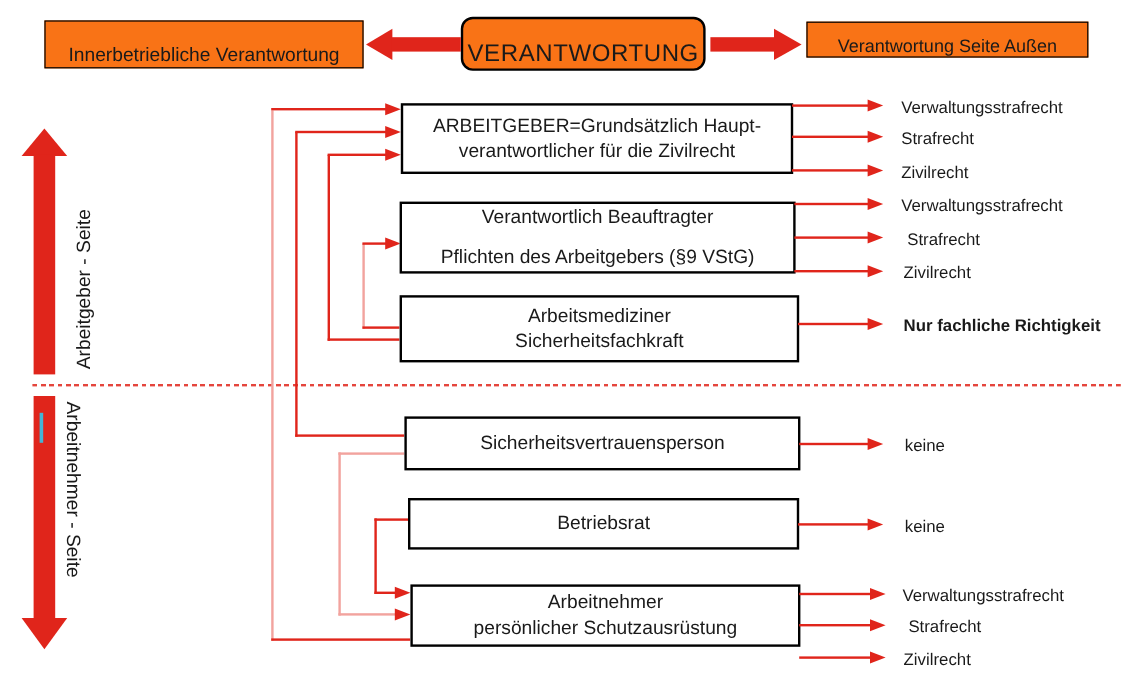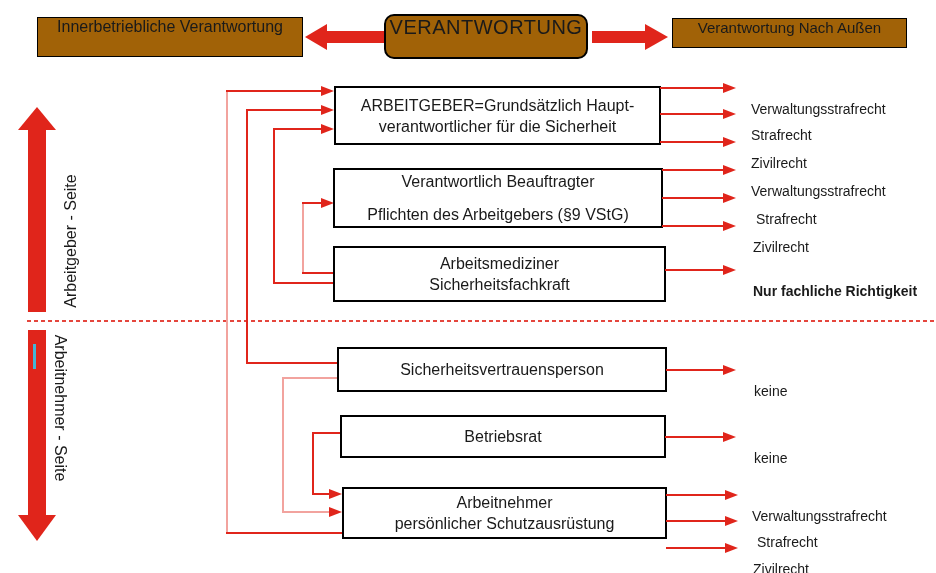--- a/index.html
+++ b/index.html
@@ -7,59 +7,59 @@
     --salmon:#f2a39e;
     --cyan:#44b5d6;
     --ink:#1a1a1a;
   }
   html,body{margin:0;padding:0;background:#fff;}
   #canvas{
     position:relative;width:936px;height:573px;background:#fff;overflow:hidden;
     font-family:"Liberation Sans","DejaVu Sans",sans-serif;color:var(--ink);
   }
   
-  .tbox{position:absolute;border:1.5px solid #000;background:#a16207;display:flex;align-items:flex-start;justify-content:center;text-align:center;box-sizing:border-box;}
+  .tbox{position:absolute;border:1.5px solid #000;background:#f97316;display:flex;align-items:flex-end;justify-content:center;text-align:center;box-sizing:border-box;}
   .node{position:absolute;border:2px solid #000;background:#fff;display:flex;flex-direction:column;align-items:center;justify-content:center;text-align:left;box-sizing:border-box;font-size:16px;line-height:21px;}
   
   .hline{position:absolute;height:2px;background:var(--red);}
   .vline{position:absolute;width:2px;background:var(--red);}
   .salmon{background:var(--salmon);}
   
   .ah{position:absolute;width:0;height:0;border-top:5px solid transparent;border-bottom:5px solid transparent;border-left:13px solid var(--red);}
   
   .thickbody{position:absolute;background:var(--red);}
   .tri{position:absolute;width:0;height:0;}
   .tri-left{border-top:13px solid transparent;border-bottom:13px solid transparent;border-right:22px solid var(--red);}
   .tri-right{border-top:13px solid transparent;border-bottom:13px solid transparent;border-left:23px solid var(--red);}
   .tri-up{border-left:19px solid transparent;border-right:19px solid transparent;border-bottom:23px solid var(--red);}
   .tri-down{border-left:19px solid transparent;border-right:19px solid transparent;border-top:26px solid var(--red);}
   
   .side-label{position:absolute;white-space:nowrap;font-size:16px;}
   .rot-ccw{transform:translate(-50%,-50%) rotate(-90deg);}
   .rot-cw{transform:translate(-50%,-50%) rotate(90deg);}
   
-  .outlabel{position:absolute;font-size:14px;white-space:nowrap;transform:translateY(-50%);margin-top:20px;}
+  .outlabel{position:absolute;font-size:14px;white-space:nowrap;transform:translateY(-50%);}
   
   .divider{position:absolute;height:2px;background:repeating-linear-gradient(90deg,rgba(224,37,27,.85) 0 4px,transparent 4px 7px);}
   
   .cyanmark{position:absolute;width:3px;background:var(--cyan);}
 </style>
 </head>
 <body>
 
 <div id="canvas">
 
   <div class="tbox" style="left:37px;top:17px;width:266px;height:40px;font-size:16px;">
     <span>Innerbetriebliche Verantwortung</span>
   </div>
   <div class="tbox" style="left:384px;top:14px;width:204px;height:45px;border-width:2px;font-size:20px;letter-spacing:.5px;border-radius:10px;">
     <span>VERANTWORTUNG</span>
   </div>
   <div class="tbox" style="left:672px;top:18px;width:235px;height:30px;font-size:15px;">
-    <span>Verantwortung Nach Außen</span>
+    <span>Verantwortung Seite Außen</span>
   </div>
 
   <div class="tri tri-left" style="left:305px;top:24px;"></div>
   <div class="thickbody" style="left:326px;top:31px;width:58px;height:12px;"></div>
   <div class="thickbody" style="left:592px;top:31px;width:54px;height:12px;"></div>
   <div class="tri tri-right" style="left:645px;top:24px;"></div>
 
   <div class="tri tri-up" style="left:18px;top:107px;"></div>
   <div class="thickbody" style="left:28px;top:129px;width:18px;height:183px;"></div>
   <div class="side-label rot-ccw" style="left:71px;top:241px;">Arbeitgeber - Seite</div>
@@ -96,21 +96,21 @@
   <div class="hline salmon" style="left:282px;top:511px;width:48px;"></div>
   <div class="ah" style="left:329px;top:507px;"></div>
 
   <div class="hline" style="left:312px;top:432px;width:28px;"></div>
   <div class="vline" style="left:312px;top:432px;height:63px;"></div>
   <div class="hline" style="left:312px;top:493px;width:18px;"></div>
   <div class="ah" style="left:329px;top:489px;"></div>
 
   <div class="node" style="left:334px;top:86px;width:327px;height:59px;">
     <span>ARBEITGEBER=Grundsätzlich Haupt-</span>
-    <span>verantwortlicher für die Sicherheit</span>
+    <span>verantwortlicher für die Zivilrecht</span>
   </div>
   <div class="node" style="left:333px;top:168px;width:330px;height:60px;gap:12px;">
     <span>Verantwortlich Beauftragter</span>
     <span>Pflichten des Arbeitgebers (§9 VStG)</span>
   </div>
   <div class="node" style="left:333px;top:246px;width:333px;height:56px;">
     <span>Arbeitsmediziner</span>
     <span>Sicherheitsfachkraft</span>
   </div>
   <div class="node" style="left:340px;top:415px;width:326px;height:43px;">

